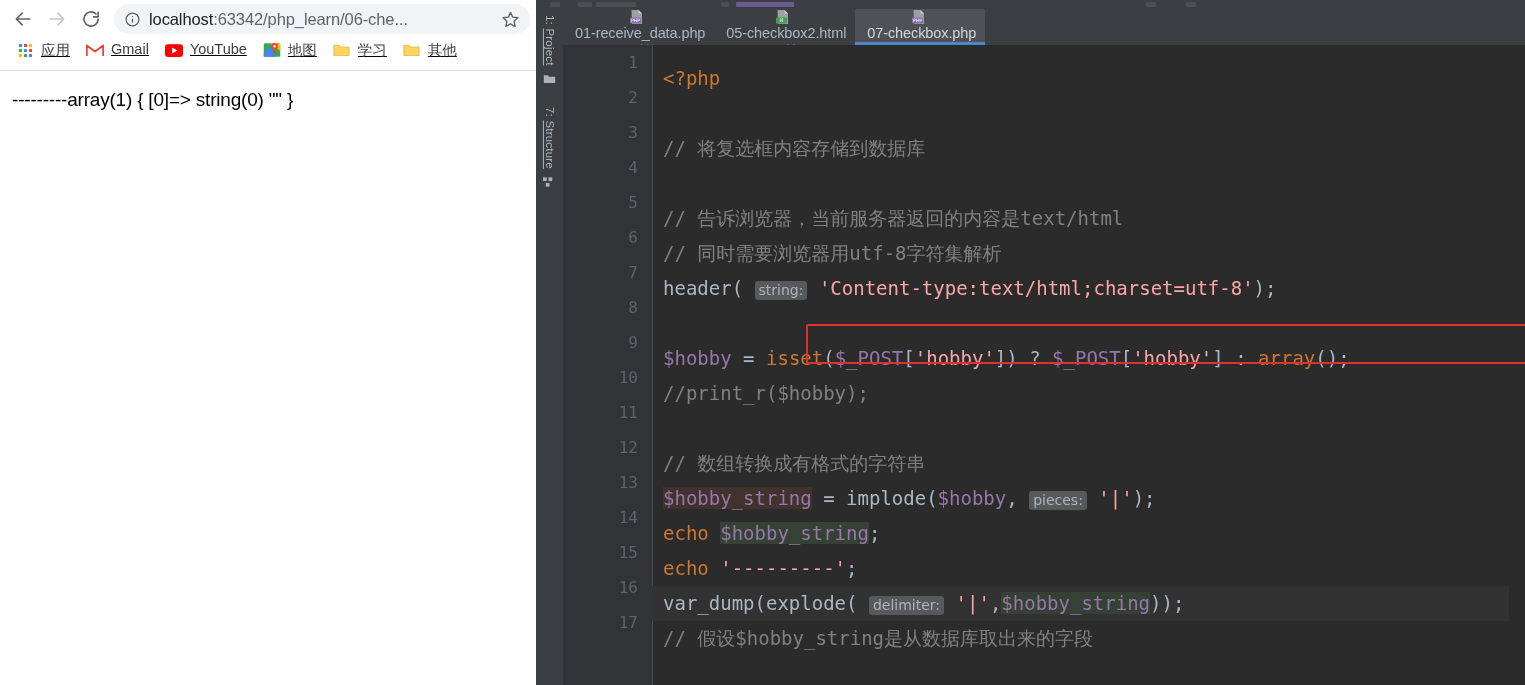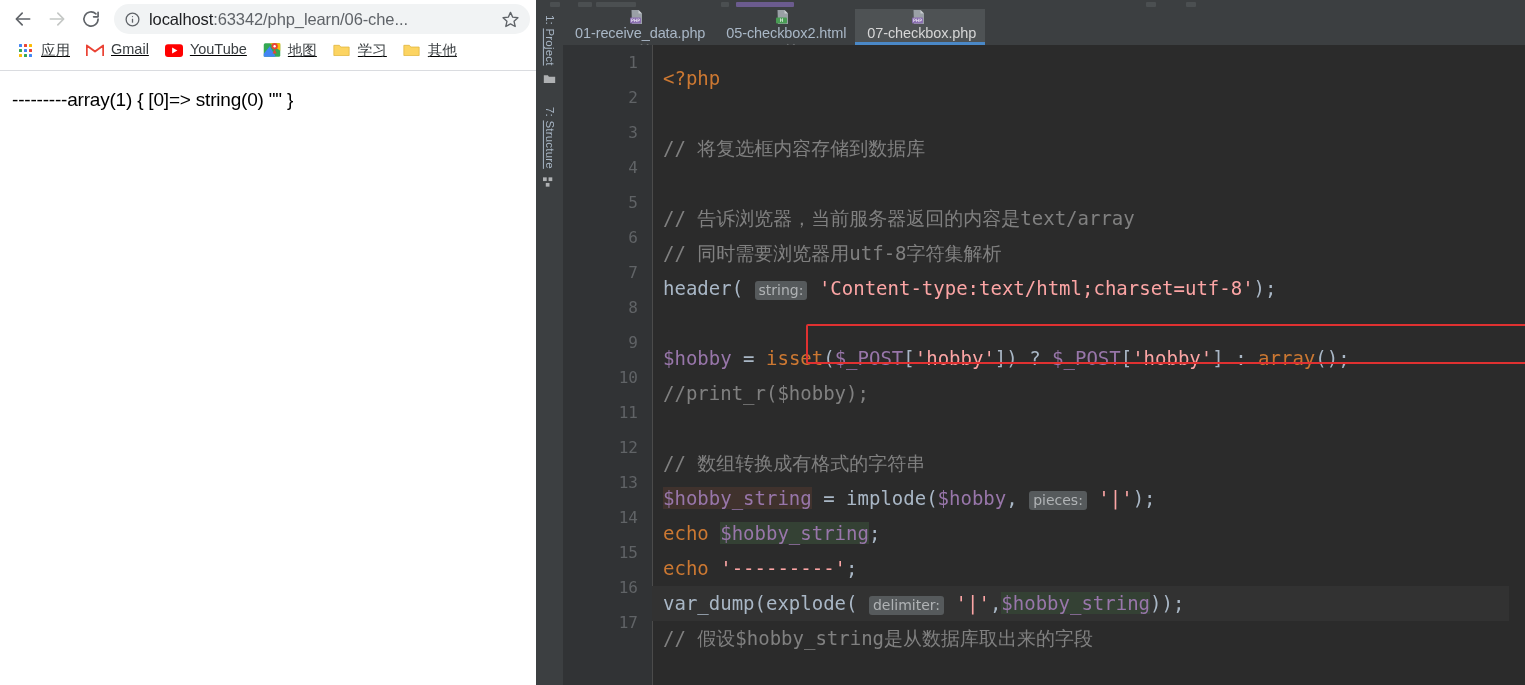--- a/index.html
+++ b/index.html
@@ -463,21 +463,21 @@
       <div id="code-rows" style="position:absolute;left:89px;top:0;right:16px;margin-top:16px;">
 
         <div class="row"><span class="code"><span class="c-php">&lt;?php</span></span></div>
 
         <div class="row"><span class="code"> </span></div>
 
         <div class="row"><span class="code c-comment">// 将复选框内容存储到数据库</span></div>
 
         <div class="row"><span class="code"> </span></div>
 
-        <div class="row"><span class="code c-comment">// 告诉浏览器，当前服务器返回的内容是text/array</span></div>
+        <div class="row"><span class="code c-comment">// 告诉浏览器，当前服务器返回的内容是text/html</span></div>
 
         <div class="row"><span class="code c-comment">// 同时需要浏览器用utf-8字符集解析</span></div>
 
         <div class="row"><span class="code"><span class="c-fn">header</span><span class="c-punct">(</span> <span class="hint">string:</span> <span class="c-str">'Content-type:text/html;charset=utf-8'</span><span class="c-punct">);</span></span></div>
 
         <div class="row"><span class="code"> </span></div>
 
         <div class="row"><span class="code"><span class="c-var">$hobby</span> <span class="c-punct">=</span> <span class="c-kw">isset</span><span class="c-punct">(</span><span class="c-var">$_POST</span><span class="c-punct">[</span><span class="c-str">'hobby'</span><span class="c-punct">])</span> <span class="c-punct">?</span> <span class="c-var">$_POST</span><span class="c-punct">[</span><span class="c-str">'hobby'</span><span class="c-punct">]</span> <span class="c-punct">:</span> <span class="c-kw">array</span><span class="c-punct">();</span></span></div>
 
         <div class="row"><span class="code c-comment">//print_r($hobby);</span></div>

